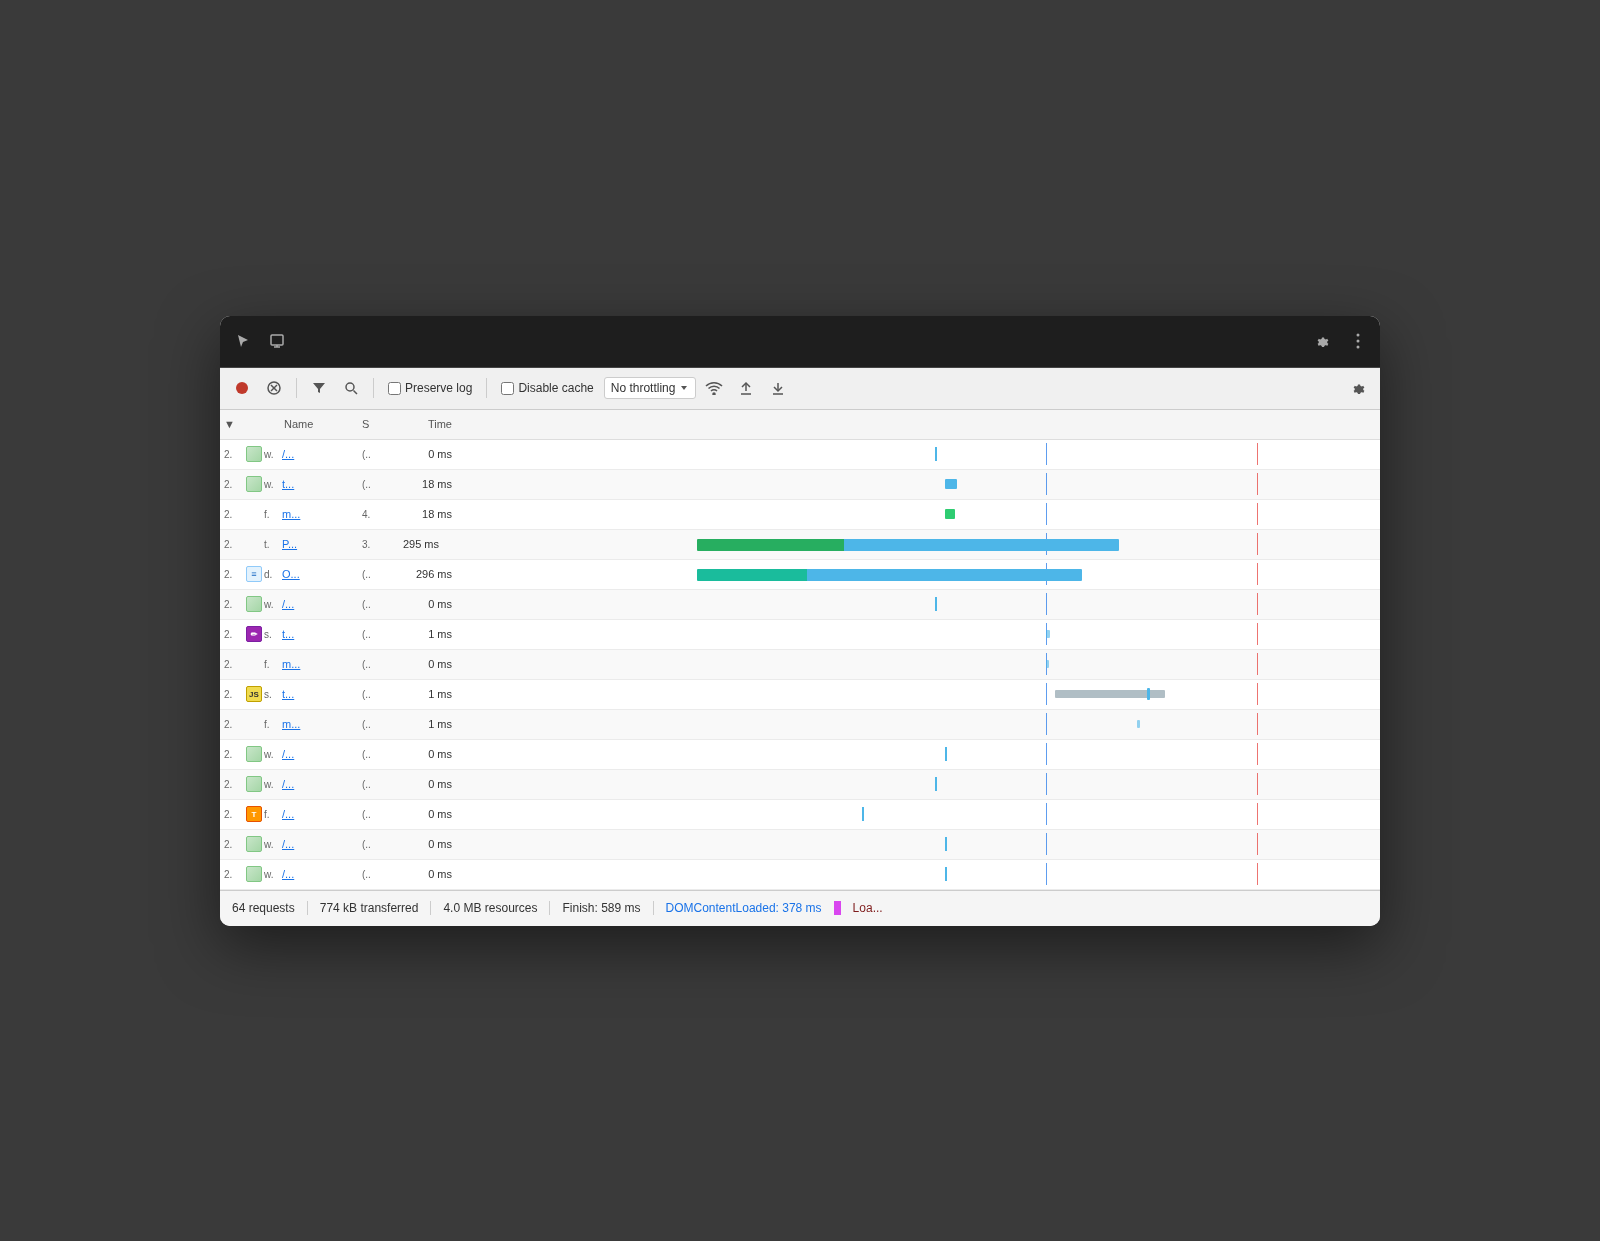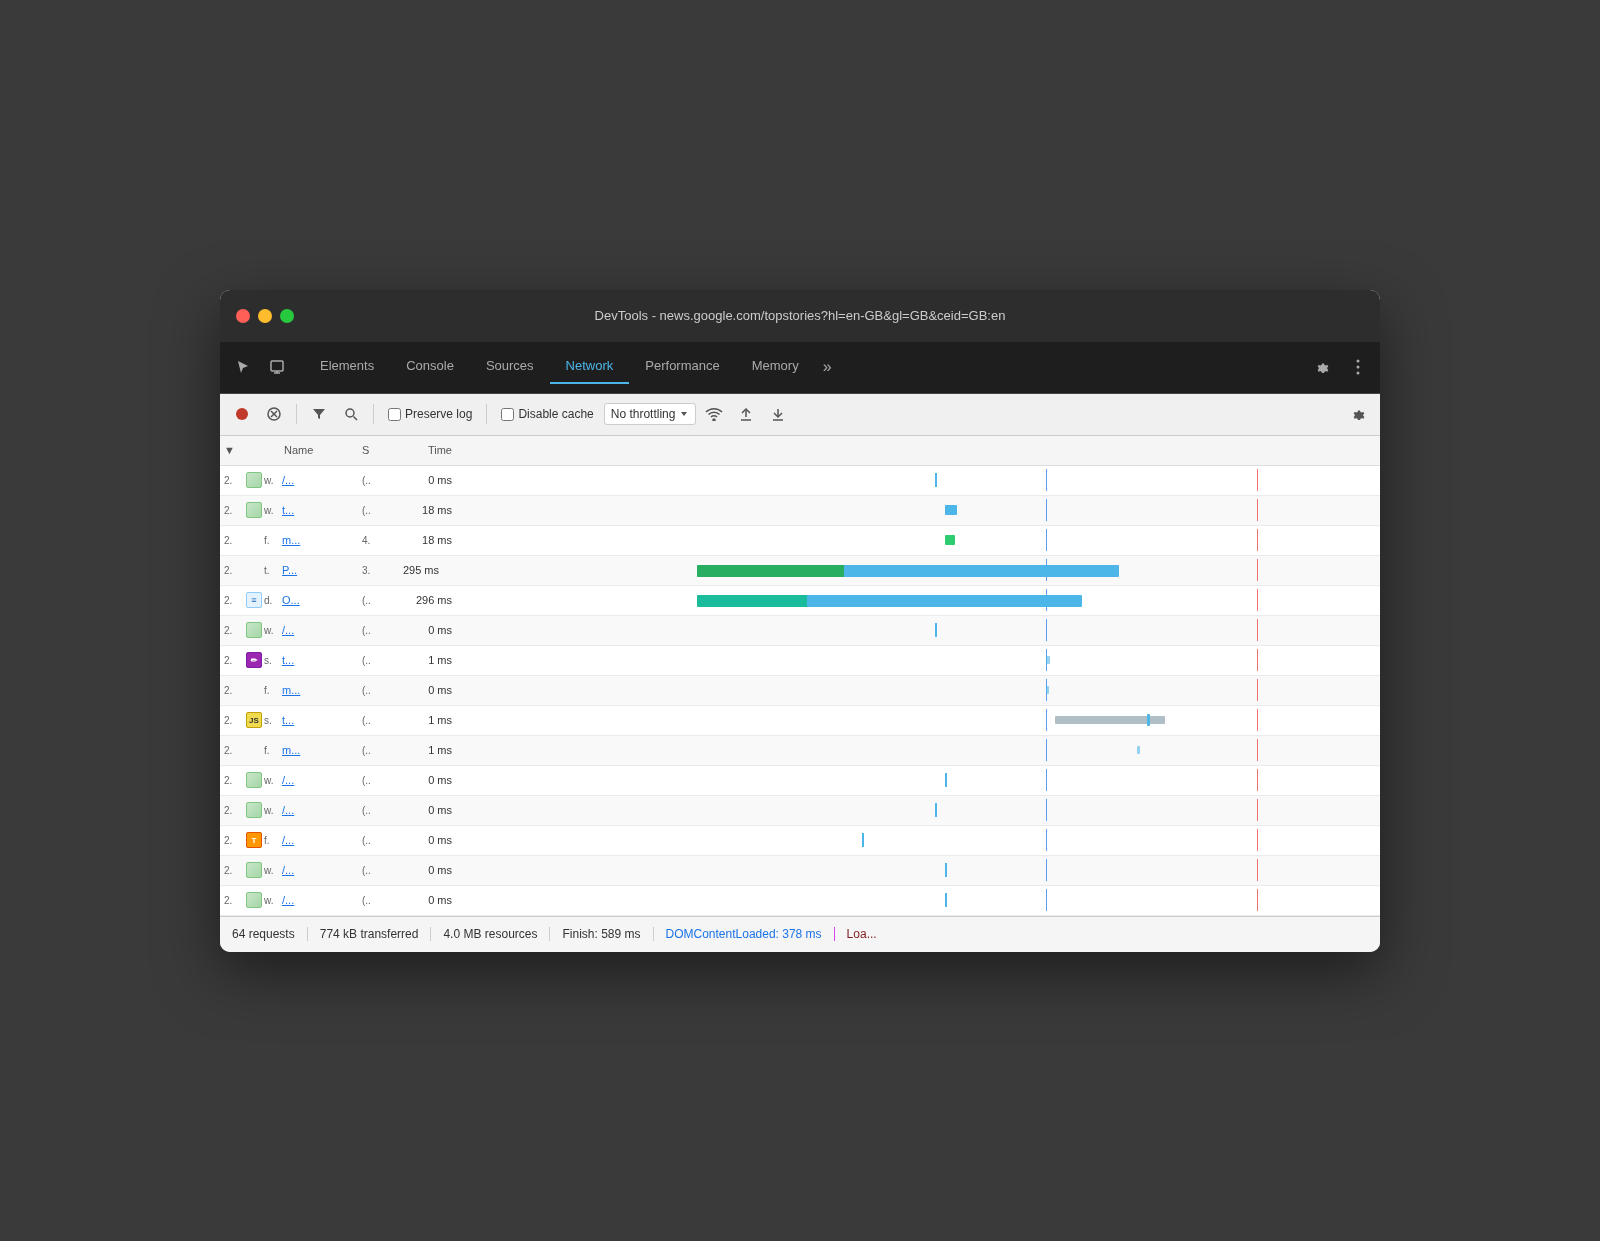--- a/index.html
+++ b/index.html
@@ -190,66 +190,49 @@
       padding: 0 12px;
       font-size: 12px;
       color: #333;
       gap: 0;
     }
     .status-item {
       padding: 0 12px;
       border-right: 1px solid #ccc;
     }
     .status-item:first-child { padding-left: 0; }
-    .status-domcontent { color: #1a73e8; font-weight: 500; padding: 0 12px; border-right: 1px solid #d946ef; }
+    .status-domcontent { color: #1a73e8; font-weight: 500; padding: 0 12px; border-right: 7px solid #d946ef; }
     .status-load { color: #7f1d1d; font-weight: 500; padding: 0 12px; }
     .main-content {
       display: flex;
       flex-direction: column;
       background: white;
     }
   </style>
 </head>
 <body>
 
 <div class="window">
 
-  <div class="title-bar">
-    <div class="traffic-lights">
-      <div class="tl tl-red"></div>
-      <div class="tl tl-yellow"></div>
-      <div class="tl tl-green"></div>
-    </div>
-    <span class="title-text">DevTools - news.google.com/topstories?hl=en-GB&amp;gl=GB&amp;ceid=GB:en</span>
-  </div>
 
   <div class="tab-bar">
     <div class="tab-icons">
       <div class="tab-icon-btn">
         <svg width="16" height="16" viewBox="0 0 16 16" fill="#aaa">
             <path d="M3 2l10 5-5 2-2 5z"></path>
           </svg>
       </div>
       <div class="tab-icon-btn">
         <svg width="16" height="16" viewBox="0 0 16 16" fill="none" stroke="#aaa" stroke-width="1.5">
             <rect x="2" y="2" width="12" height="10" rx="1"></rect>
             <line x1="5" y1="14" x2="11" y2="14"></line>
             <line x1="8" y1="12" x2="8" y2="14"></line>
           </svg>
       </div>
     </div>
-    <div class="tabs">
-      <div class="tab">Elements</div>
-      <div class="tab">Console</div>
-      <div class="tab">Sources</div>
-      <div class="tab active">Network</div>
-      <div class="tab">Performance</div>
-      <div class="tab">Memory</div>
-      <div class="tab-more">»</div>
-    </div>
     <div class="tab-right-icons">
       <div class="icon-btn">
         <svg width="16" height="16" viewBox="0 0 16 16" fill="#aaa">
             <path d="M8 10a2 2 0 100-4 2 2 0 000 4zm5.2-1.5l1.2-.7-1.2-2.1-1.3.8c-.4-.3-.9-.5-1.4-.6L10 4.5H8l-.5 1.4c-.5.1-1 .3-1.4.6l-1.3-.8-1.2 2.1 1.2.7c0 .3-.1.5-.1.8s0 .5.1.8l-1.2.7 1.2 2.1 1.3-.8c.4.3.9.5 1.4.6l.5 1.4h2l.5-1.4c.5-.1 1-.3 1.4-.6l1.3.8 1.2-2.1-1.2-.7c0-.3.1-.5.1-.8s-.1-.5-.1-.8z"></path>
           </svg>
       </div>
       <div class="icon-btn">
         <svg width="4" height="16" viewBox="0 0 4 16" fill="#aaa">
             <circle cx="2" cy="2" r="1.5"></circle>
             <circle cx="2" cy="8" r="1.5"></circle>

